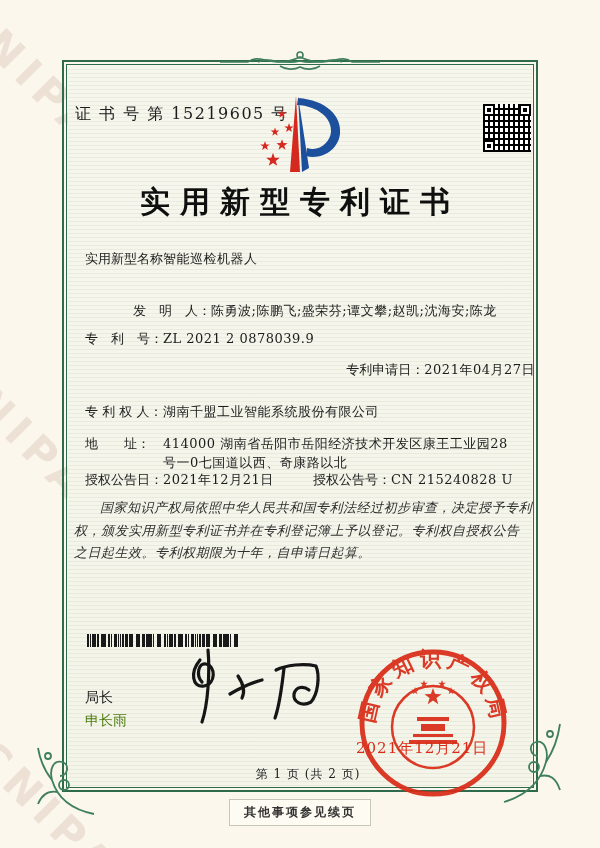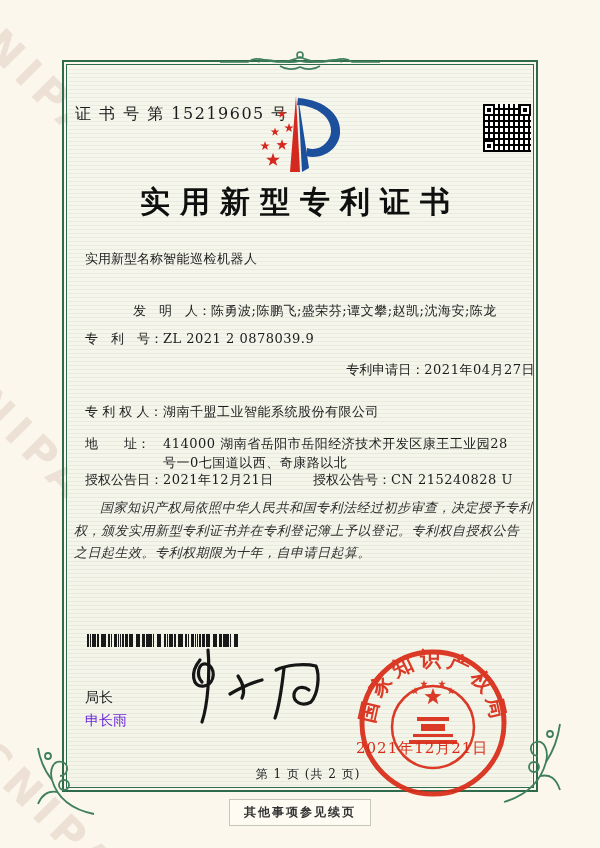--- a/index.html
+++ b/index.html
@@ -66,21 +66,21 @@
 
   
   .barcode {
     left:87px; top:634px; width:153px; height:13px;
     background:
       repeating-linear-gradient(90deg,#191919 0 2px,transparent 2px 3px,#191919 3px 4px,transparent 4px 7px),
       repeating-linear-gradient(90deg,#191919 0 1px,transparent 1px 5px,#191919 5px 8px,transparent 8px 11px);
   }
 
   .sign-title { left:85px; top:682px; font-size:14px; font-family:"DejaVu Sans","Liberation Sans",sans-serif; color:#222;margin-top:7px; }
-  .sign-name  { left:85px; top:712px; font-size:14px; font-family:"DejaVu Sans","Liberation Sans",sans-serif; color:#6d28d9; }
+  .sign-name  { left:85px; top:712px; font-size:14px; font-family:"DejaVu Sans","Liberation Sans",sans-serif; color:#4d7c0f; }
 
   .seal-date {
     left:356px; top:739px; font-size:15px; color:#d92c18;
     letter-spacing:1px; font-weight:500; z-index:6;
   }
 
   .page-info { left:0; right:0; top:766px; text-align:center; font-size:12px; letter-spacing:1px;padding-left:16px; }
 
   .cont-note { position:absolute; left:0; right:0; top:799px; text-align:center;font-weight:bold; }
   .cont-note span {

